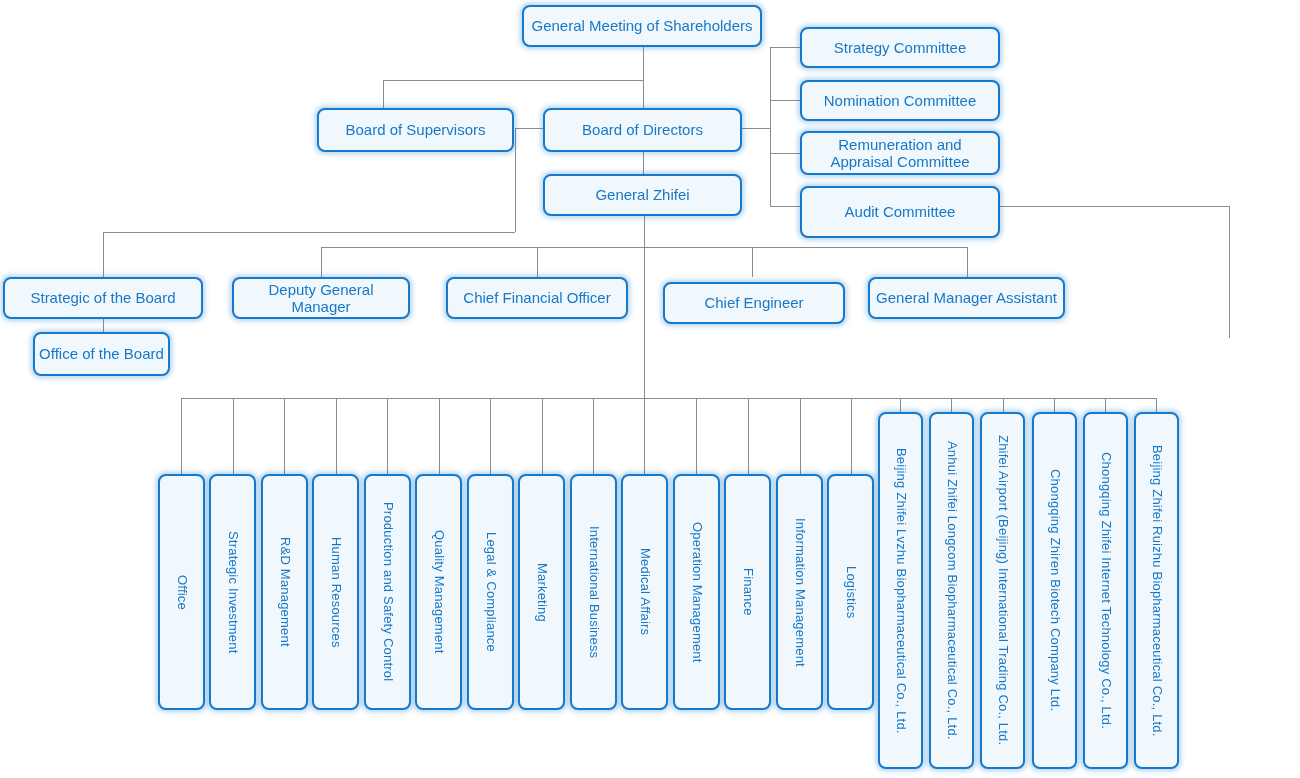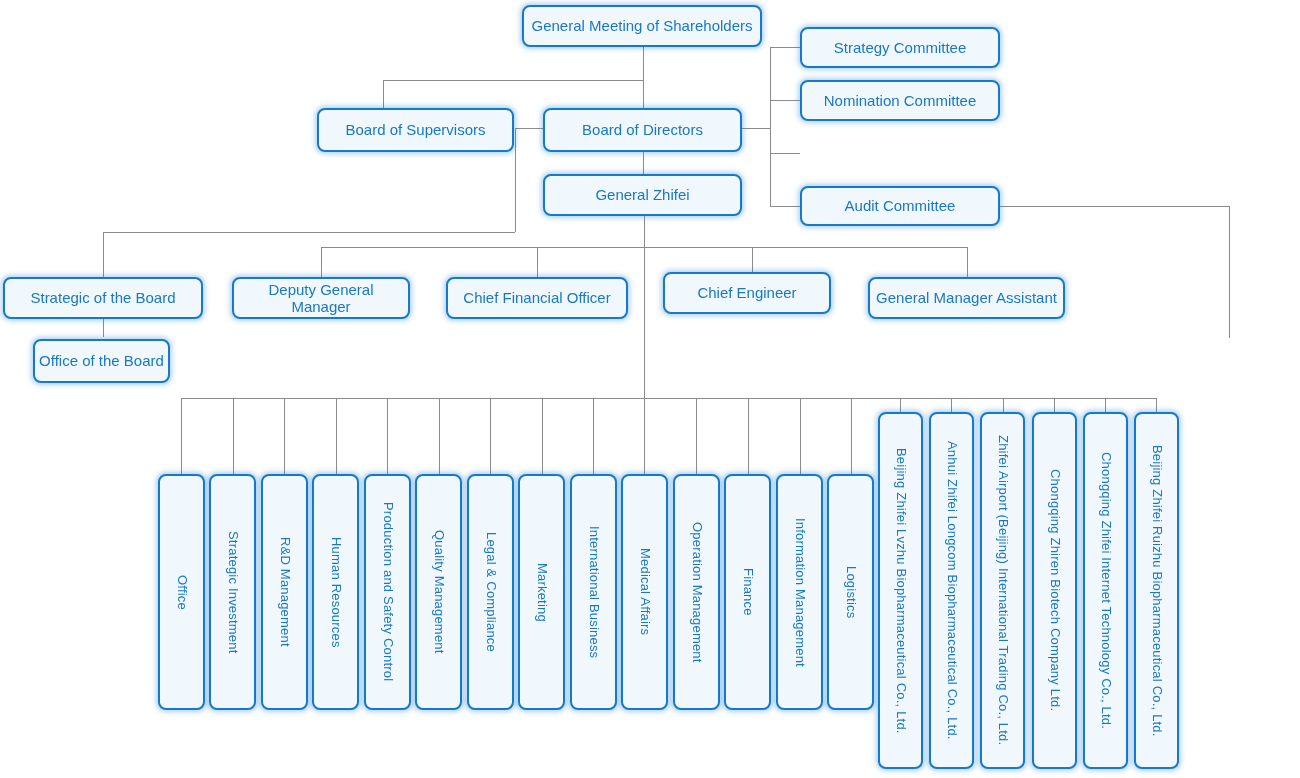--- a/index.html
+++ b/index.html
@@ -75,45 +75,48 @@
     <div class="seg" style="left: 181px; top: 398px; width: 975px; height: 1px;"></div>
     <div class="node" style="left: 522px; top: 5px; width: 240px; height: 42px;">
       <span class="lbl">General Meeting of Shareholders</span>
     </div>
     <div class="node" style="left: 800px; top: 27px; width: 200px; height: 41px;">
       <span class="lbl">Strategy Committee</span>
     </div>
     <div class="node" style="left: 800px; top: 80px; width: 200px; height: 41px;">
       <span class="lbl">Nomination Committee</span>
     </div>
-    <div class="node" style="left: 800px; top: 186px; width: 200px; height: 40px;">
+    <div class="node" style="left: 800px; top: 131px; width: 200px; height: 44px;">
+      <span class="lbl">Remuneration and Appraisal Committee</span>
+    </div>
+    <div class="node" style="left: 800px; top: 186px; width: 200px; height: 52px;">
       <span class="lbl">Audit Committee</span>
     </div>
     <div class="node" style="left: 285px; top: 108px; width: 197px; height: 44px; margin-left: 32px;">
       <span class="lbl">Board of Supervisors</span>
     </div>
     <div class="node" style="left: 543px; top: 108px; width: 199px; height: 44px;">
       <span class="lbl">Board of Directors</span>
     </div>
     <div class="node" style="left: 543px; top: 174px; width: 199px; height: 42px;">
       <span class="lbl">General Zhifei</span>
     </div>
     <div class="node" style="left: 3px; top: 277px; width: 200px; height: 42px;">
       <span class="lbl">Strategic of the Board</span>
     </div>
-    <div class="node" style="left: 33px; top: 339px; width: 137px; height: 44px;">
+    <div class="node" style="left: 33px; top: 332px; width: 137px; height: 44px;">
       <span class="lbl">Office of the Board</span>
     </div>
     <div class="node" style="left: 232px; top: 277px; width: 178px; height: 42px;">
       <span class="lbl">Deputy General Manager</span>
     </div>
     <div class="node" style="left: 446px; top: 277px; width: 182px; height: 42px;">
       <span class="lbl">Chief Financial Officer</span>
     </div>
-    <div class="node" style="left: 663px; top: 272px; width: 168px; height: 42px;">
+    <div class="node" style="left: 663px; top: 282px; width: 182px; height: 42px;">
       <span class="lbl">Chief Engineer</span>
     </div>
     <div class="node" style="left: 868px; top: 277px; width: 197px; height: 42px;">
       <span class="lbl">General Manager Assistant</span>
     </div>
     <div class="node vert" style="left: 158px; top: 474px; width: 47px; height: 236px;">
       <span class="lbl">Office</span>
     </div>
     <div class="node vert" style="left: 209px; top: 474px; width: 47px; height: 236px;">
       <span class="lbl">Strategic Investment</span>

